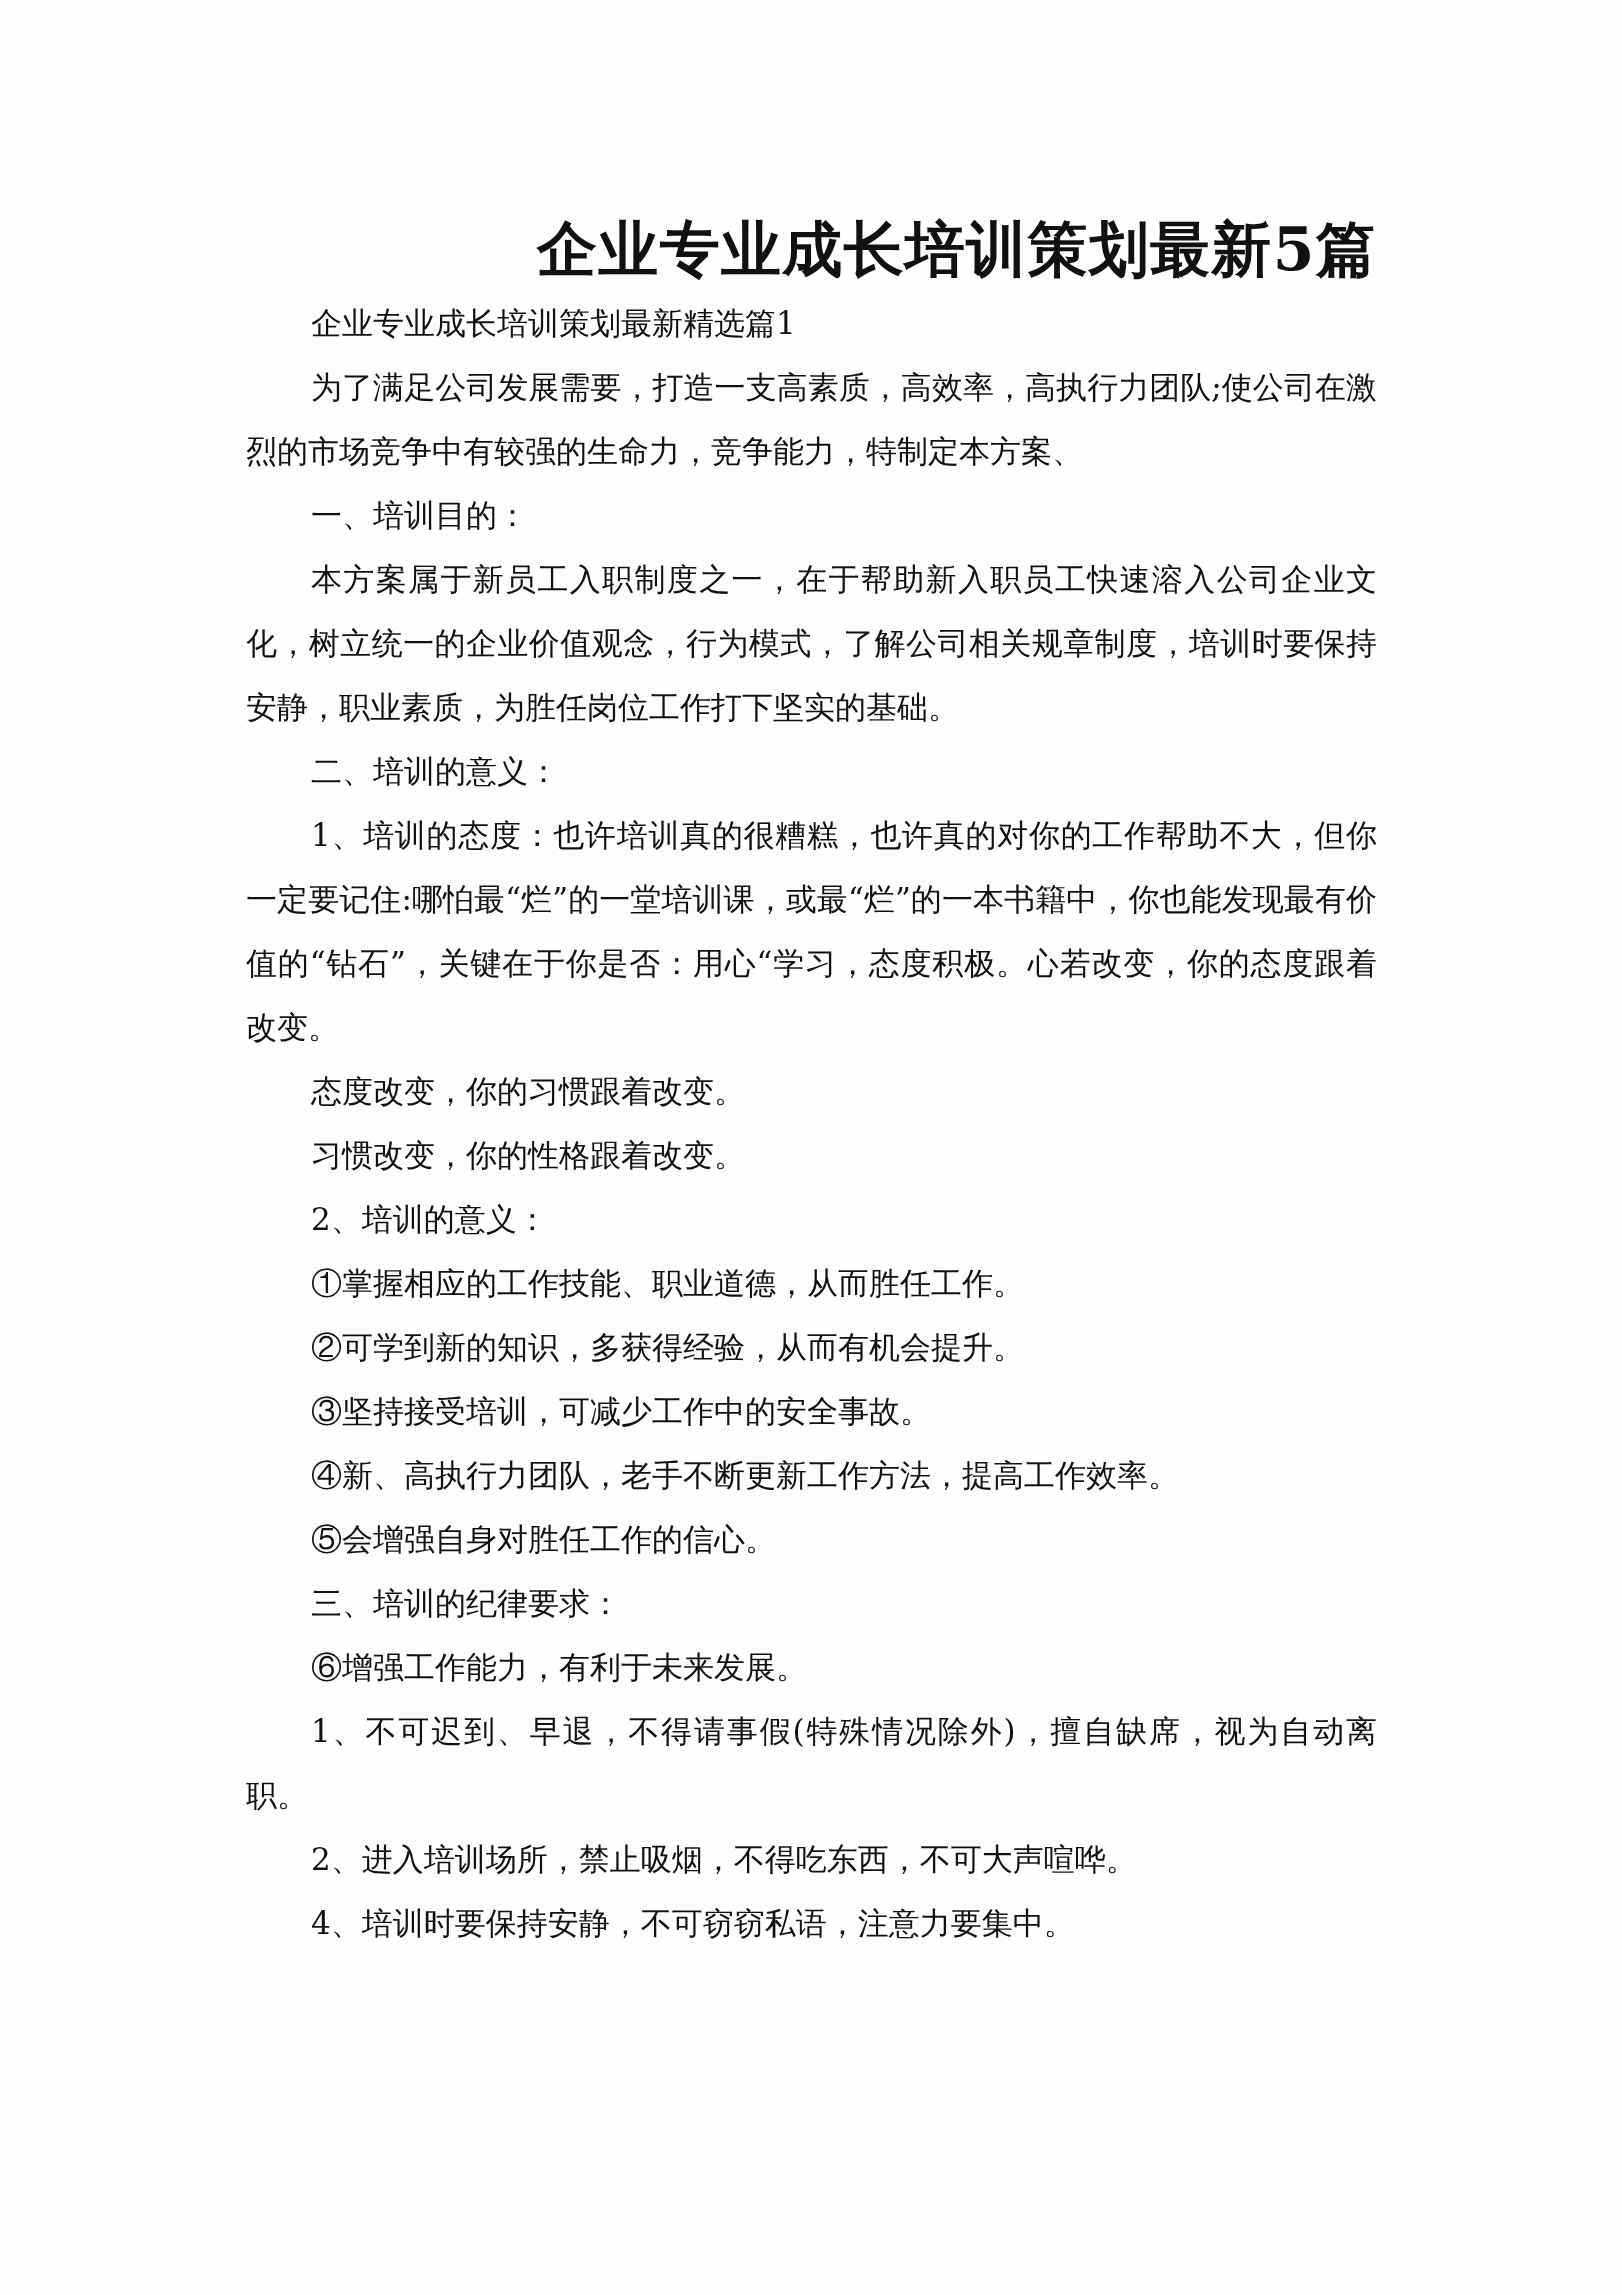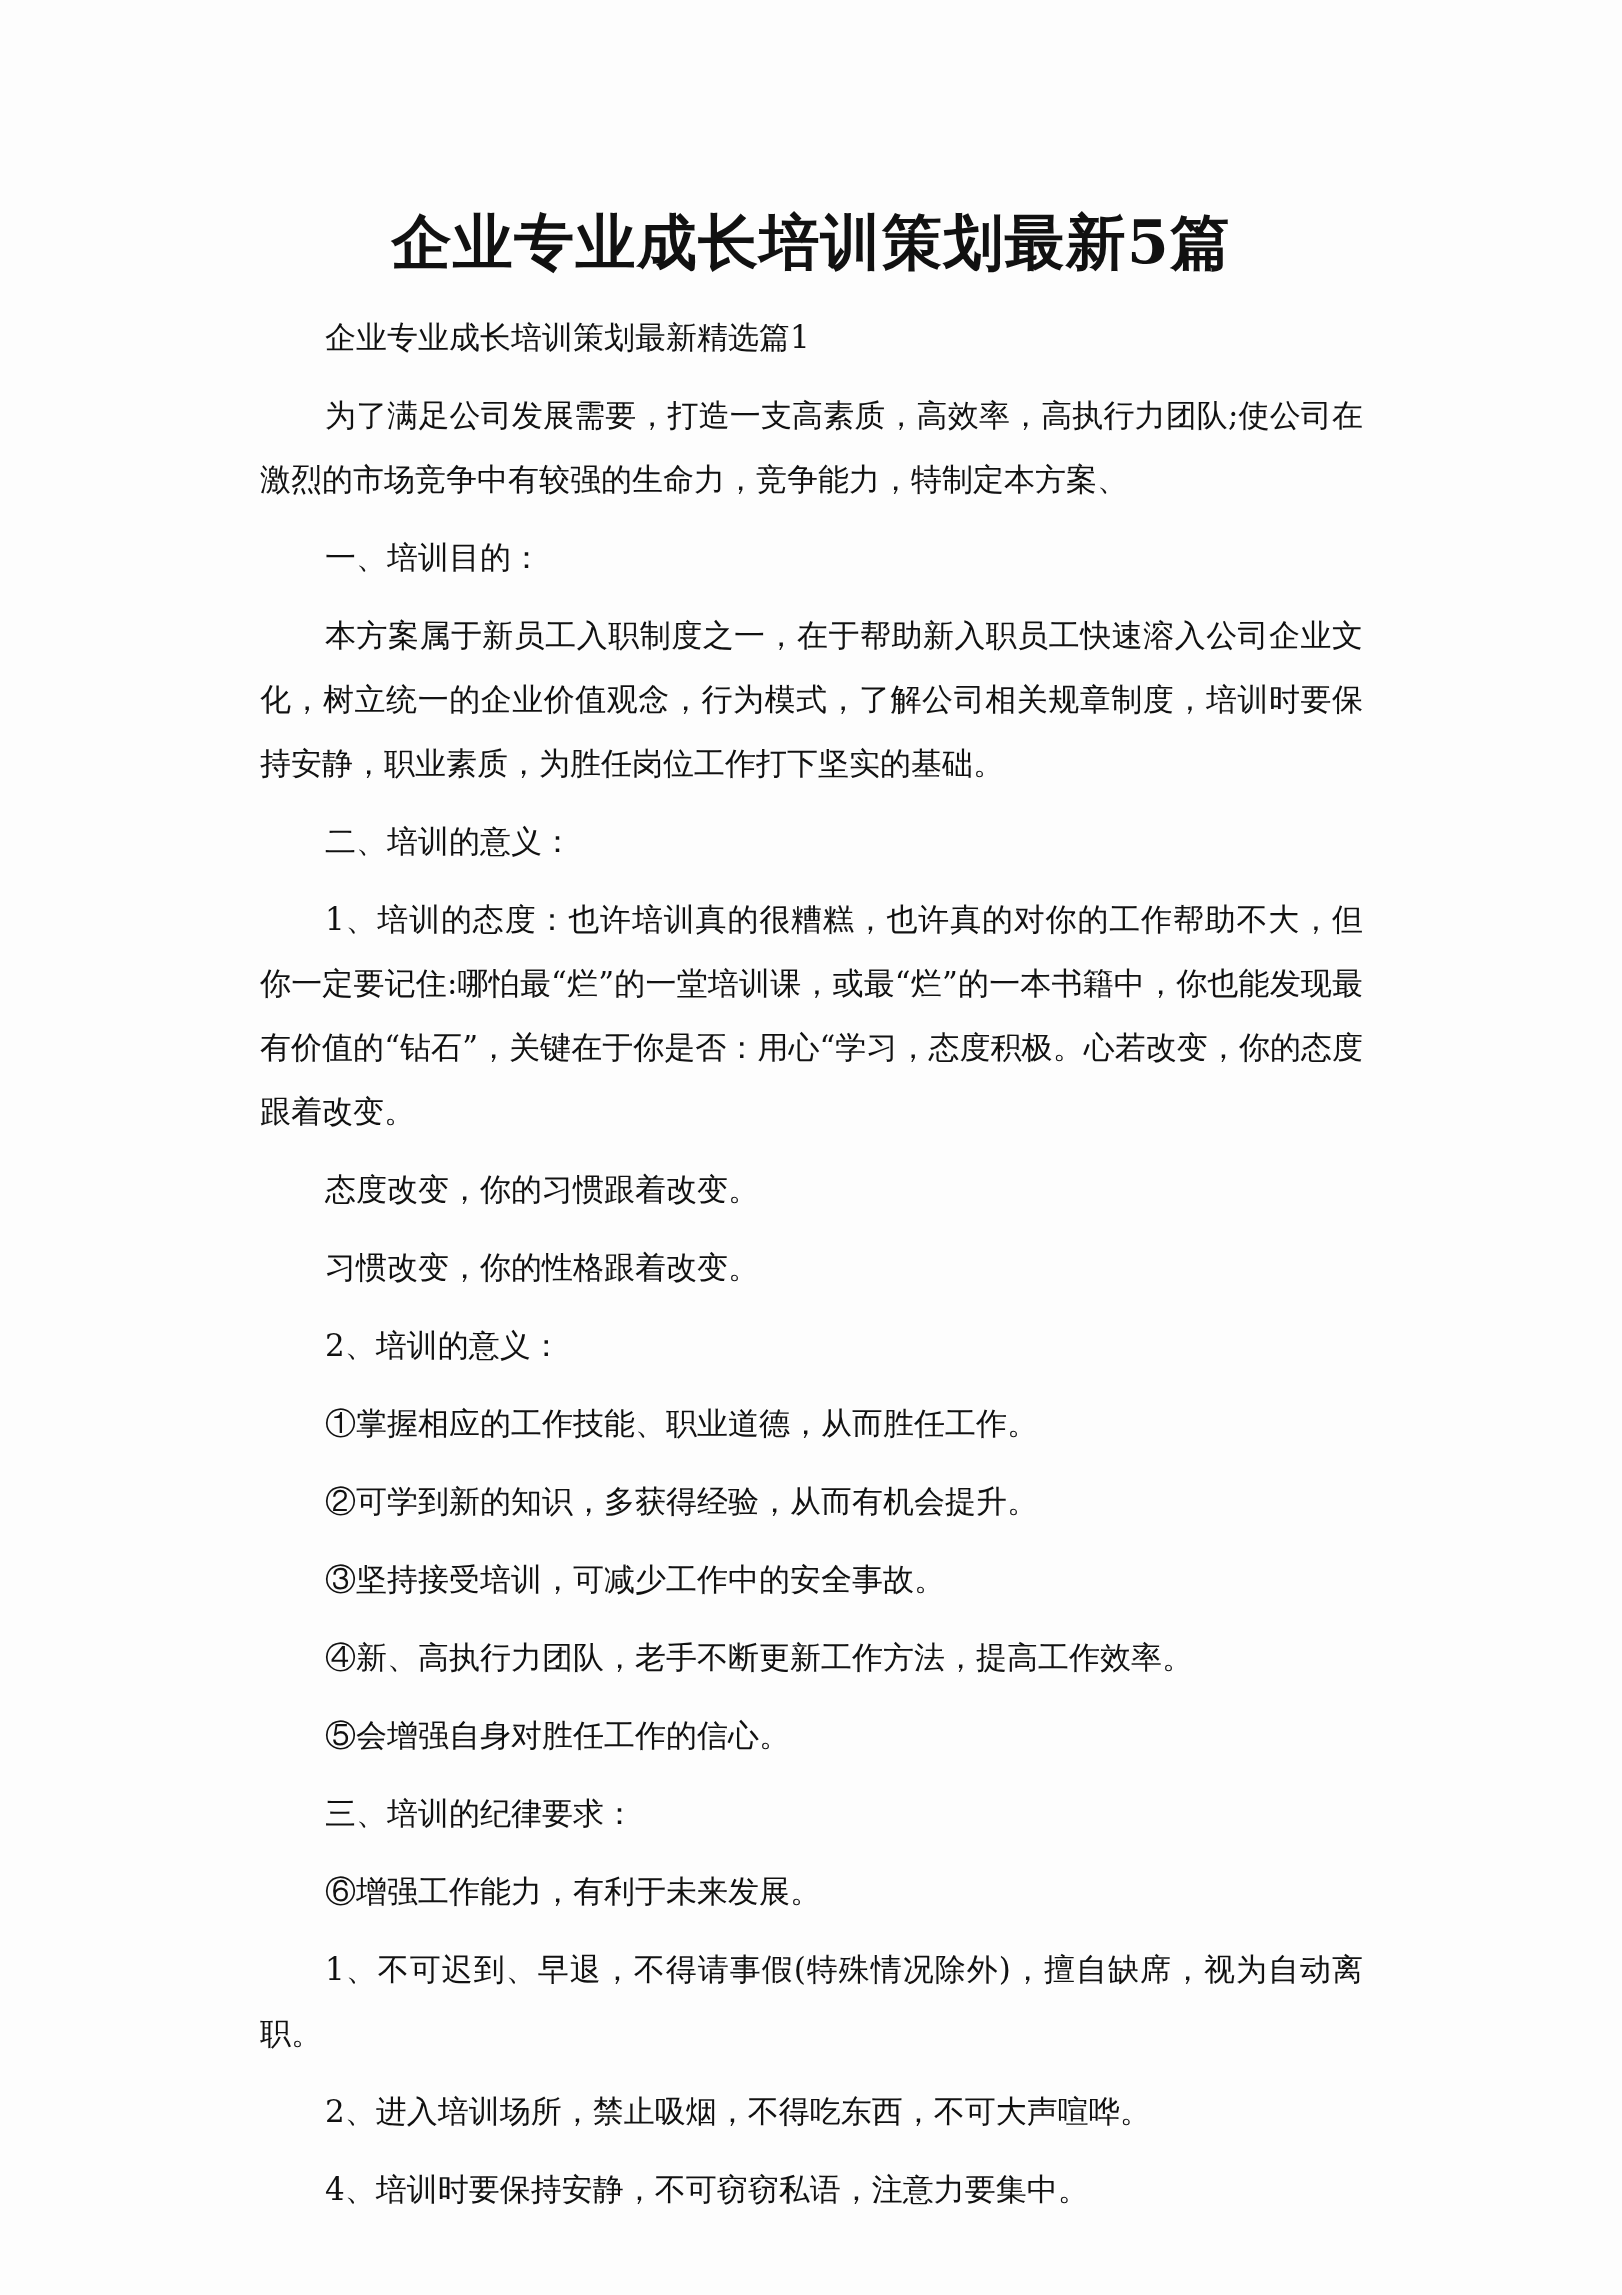--- a/index.html
+++ b/index.html
@@ -17,39 +17,39 @@
     }
     .page {
       position: absolute;
       left: 246px;
       top: 0;
       width: 1131px;
     }
     .title {
       position: absolute;
       left: 0;
-      top: 196px;
+      top: 203px;
       width: 1131px;
-      text-align: center;
+      text-align: right;
       font-size: 60px;
       line-height: 92px;
       font-weight: bold;
       letter-spacing: 1.3px;
       margin: 0;
     }
     .body-text {
       position: absolute;
       left: 0;
       top: 291px;
       width: 1131px;
       font-size: 31px;
       line-height: 64px;
     }
     .para {
-      margin: 14px;
+      margin: 0;
       text-indent: 65px;
       text-align: justify;
       text-align-last: left;
       word-break: break-all;
     }
   </style>
 </head>
 <body>
 
 <div class="page">

